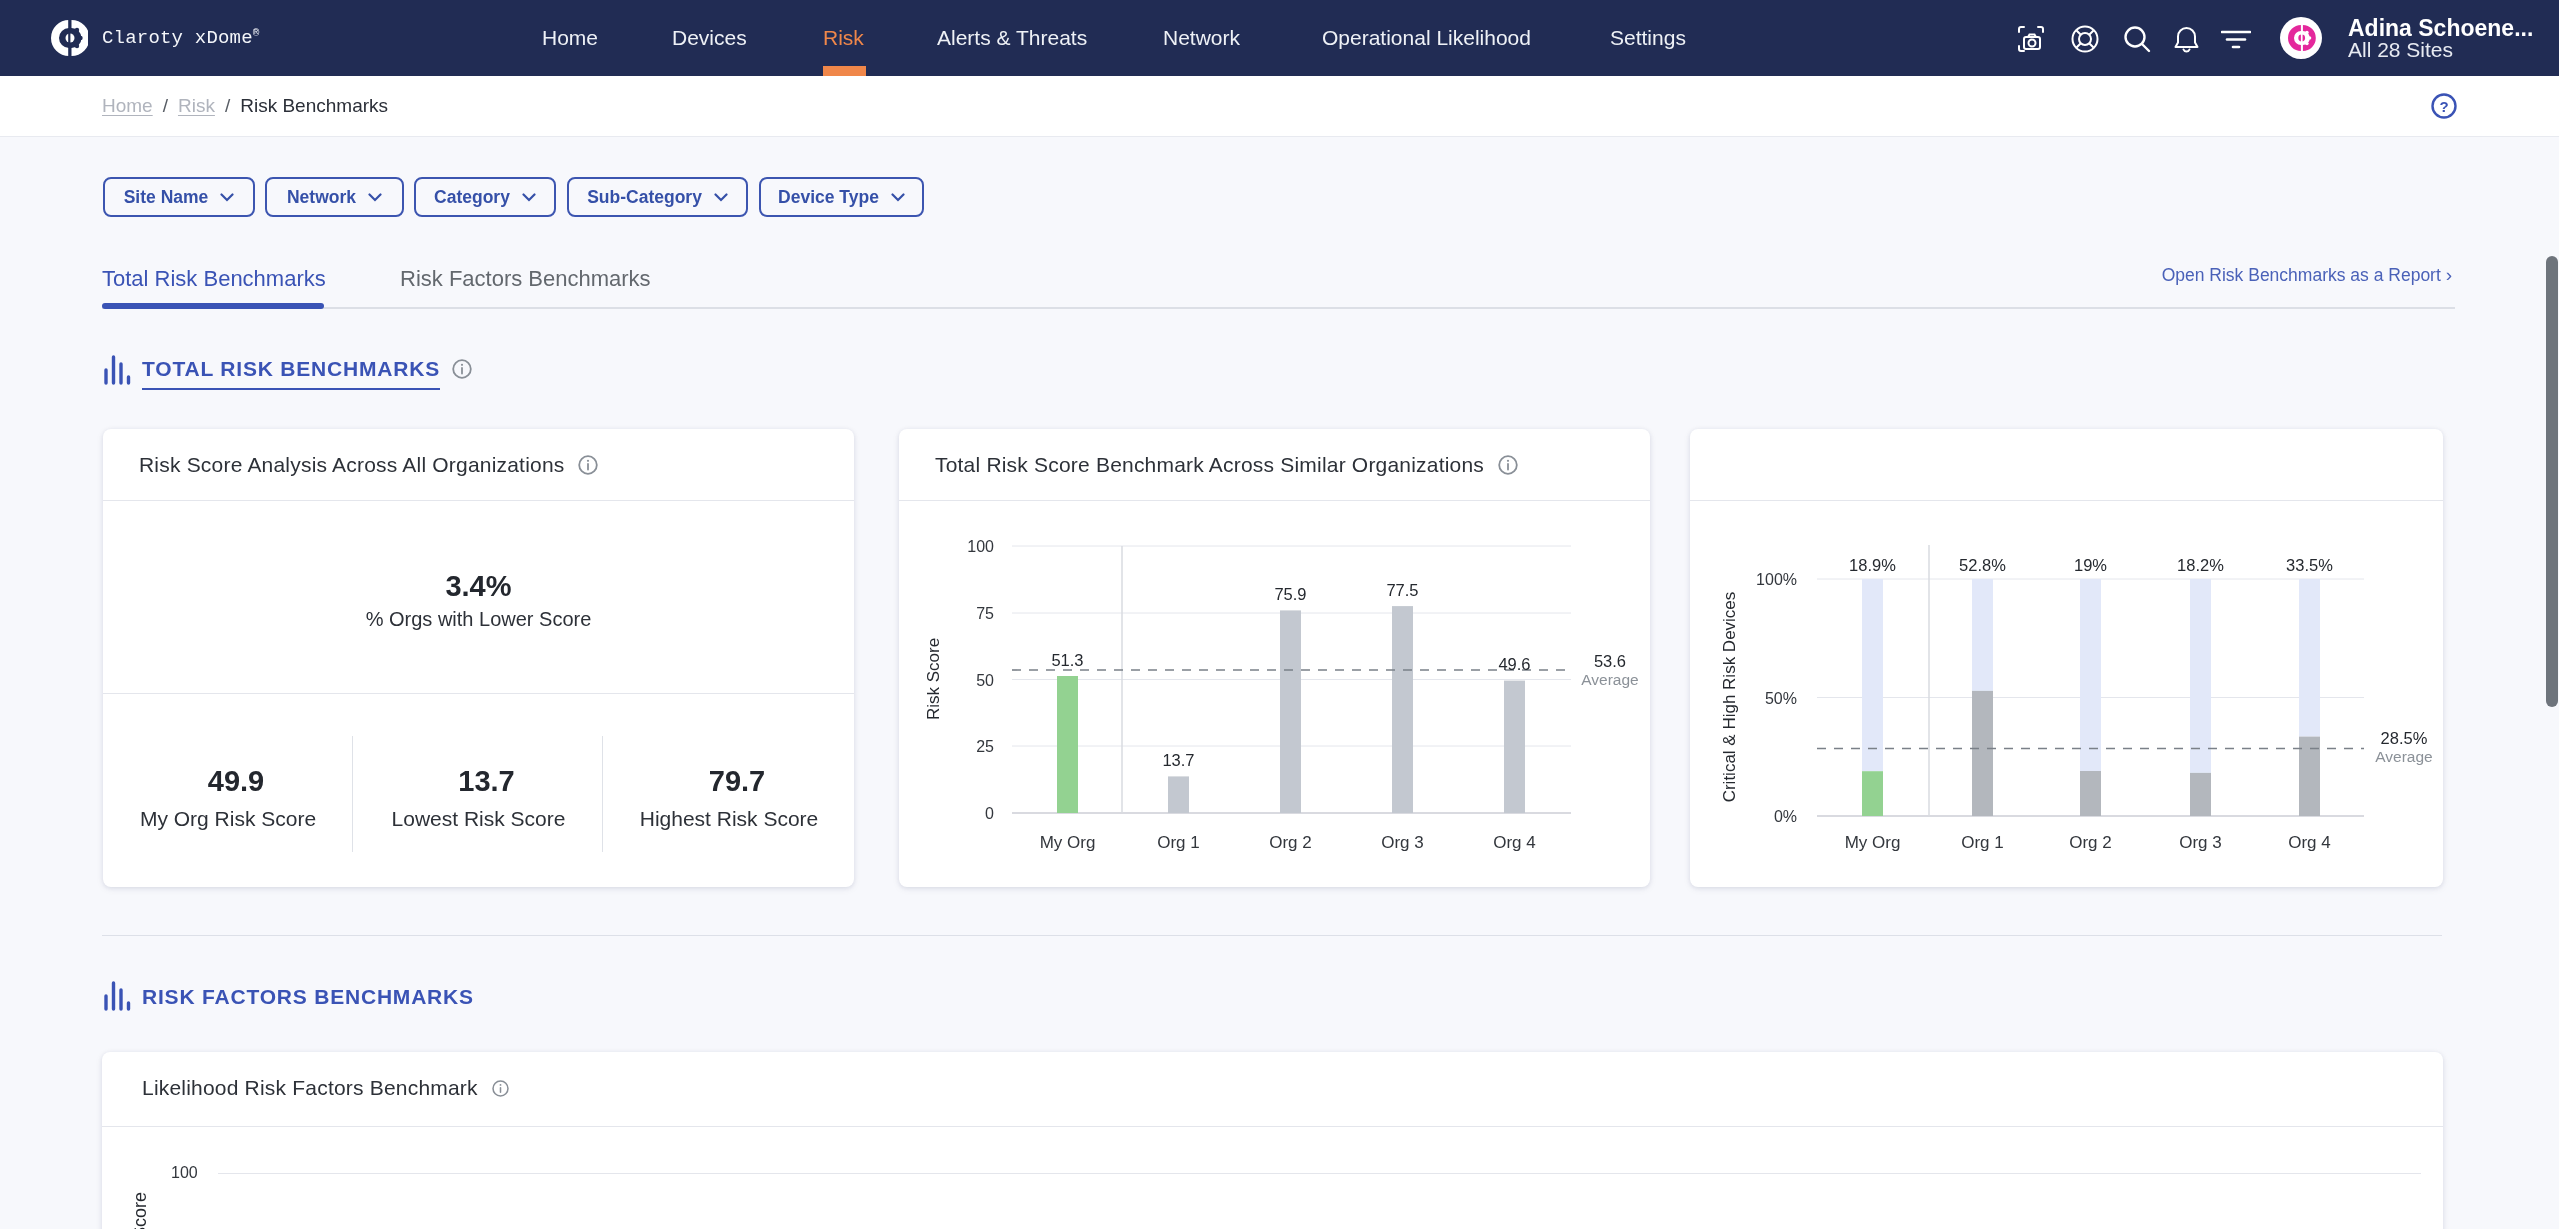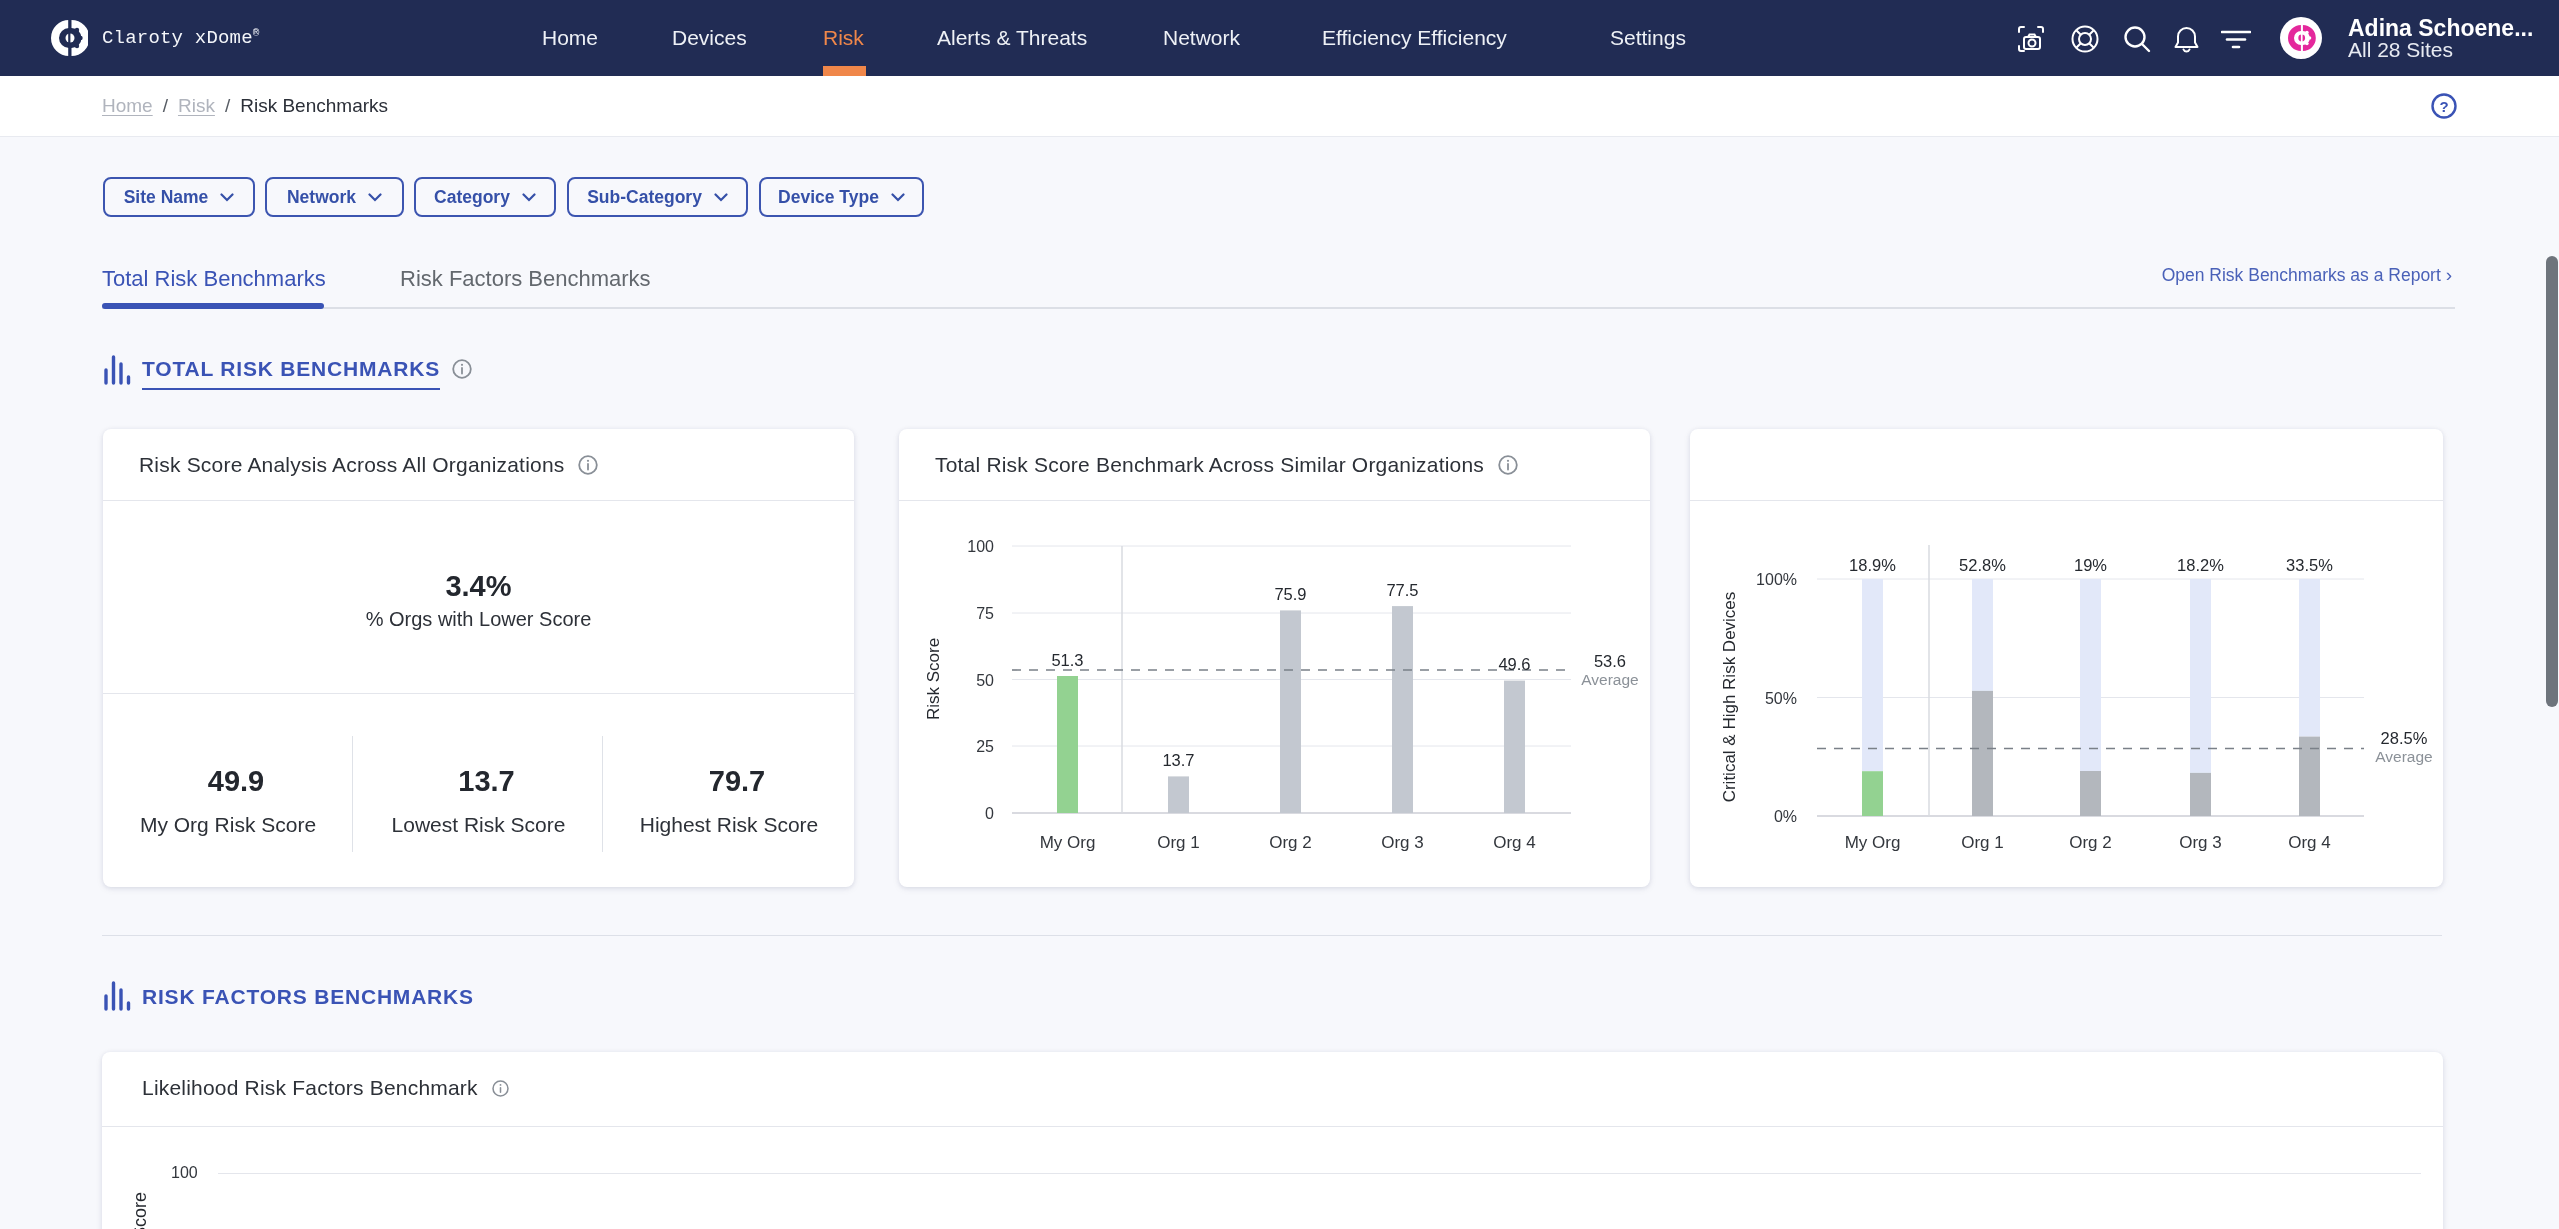--- a/index.html
+++ b/index.html
@@ -42,21 +42,21 @@
 
   
   .card { position:absolute; background:#fff; border-radius:8px; box-shadow:0 1px 4px rgba(25,39,80,.10), 0 2px 8px rgba(25,39,80,.06); }
   .chead { position:absolute; left:36px; top:0; height:72px; display:flex; align-items:center; gap:14px; font-size:21px; letter-spacing:.2px; color:#2d3138; }
   .cheadline { position:absolute; left:0; top:71px; width:100%; height:1px; background:#e4e6ec; }
 
   
   .big1 { position:absolute; left:0; width:100%; text-align:center; font-weight:bold; color:#23272e; }
   .sub1 { position:absolute; left:0; width:100%; text-align:center; color:#2d3138; }
   .statnum { font-size:29px; font-weight:bold; color:#23272e; text-align:center;padding-left:16px; }
-  .statlab { font-size:21px; color:#2d3138; text-align:center; margin-top:15px; }
+  .statlab { font-size:21px; color:#2d3138; text-align:center; margin-top:9px; }
 
   #scrollthumb { position:absolute; left:2546px; top:256px; width:12px; height:451px; background:#6e747c; border-radius:6px; }
   #divider1 { position:absolute; left:102px; top:935px; width:2340px; height:1px; background:#dde0e8; }
 </style>
 </head>
 <body>
 
 <div id="nav">
   <svg class="abs" style="left:50px; top:19px;" width="38" height="38" viewBox="0 0 38 38">
     <g fill="#ffffff">
@@ -70,21 +70,21 @@
       <circle cx="27" cy="27" r="2.2"></circle>
       <circle cx="30.5" cy="19" r="2.2"></circle>
     </g>
   </svg>
   <div class="brand">Claroty xDome<sup>®</sup></div>
   <div class="navitem" style="left:542px;">Home</div>
   <div class="navitem" style="left:672px;">Devices</div>
   <div class="navitem active" style="left:823px;">Risk</div>
   <div class="navitem" style="left:937px;">Alerts &amp; Threats</div>
   <div class="navitem" style="left:1163px;">Network</div>
-  <div class="navitem" style="left:1322px;">Efficiency Efficiency</div>
+  <div class="navitem" style="left:1322px;">Operational Likelihood</div>
   <div class="navitem" style="left:1610px;">Settings</div>
   <div id="risk-underline"></div>
 
   <svg class="nicon" style="left:2016px;" width="30" height="30" viewBox="0 0 30 30" fill="none" stroke="#fff" stroke-width="2" stroke-linecap="round">
     <path d="M3 8 V5 a2 2 0 0 1 2-2 H8"></path>
       <path d="M22 3 h3 a2 2 0 0 1 2 2 v3"></path>
       <path d="M3 22 v3 a2 2 0 0 0 2 2 h3"></path>
     <rect x="8" y="13" width="16" height="12" rx="2"></rect>
       <circle cx="16" cy="19" r="3.5"></circle>
       <path d="M12 13 l1.5-2.5 h5 L20 13"></path>

